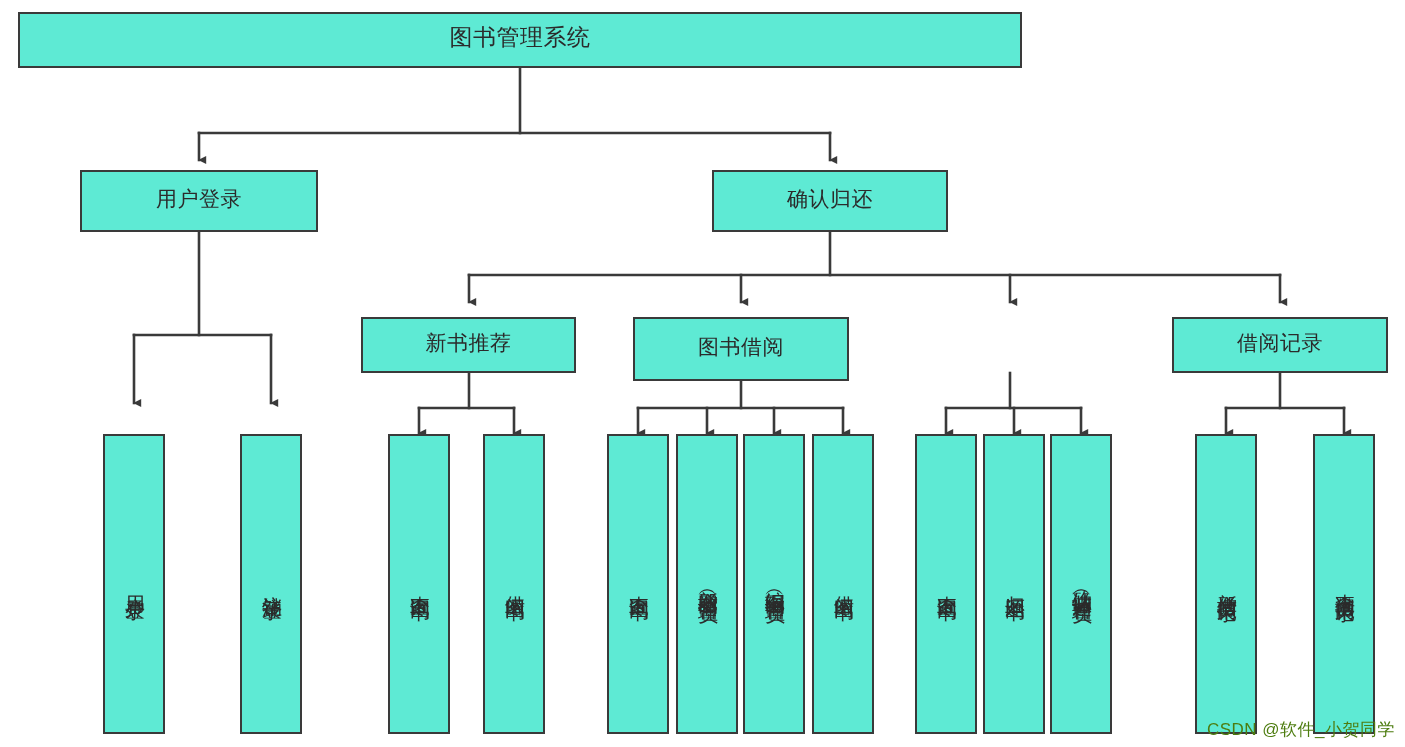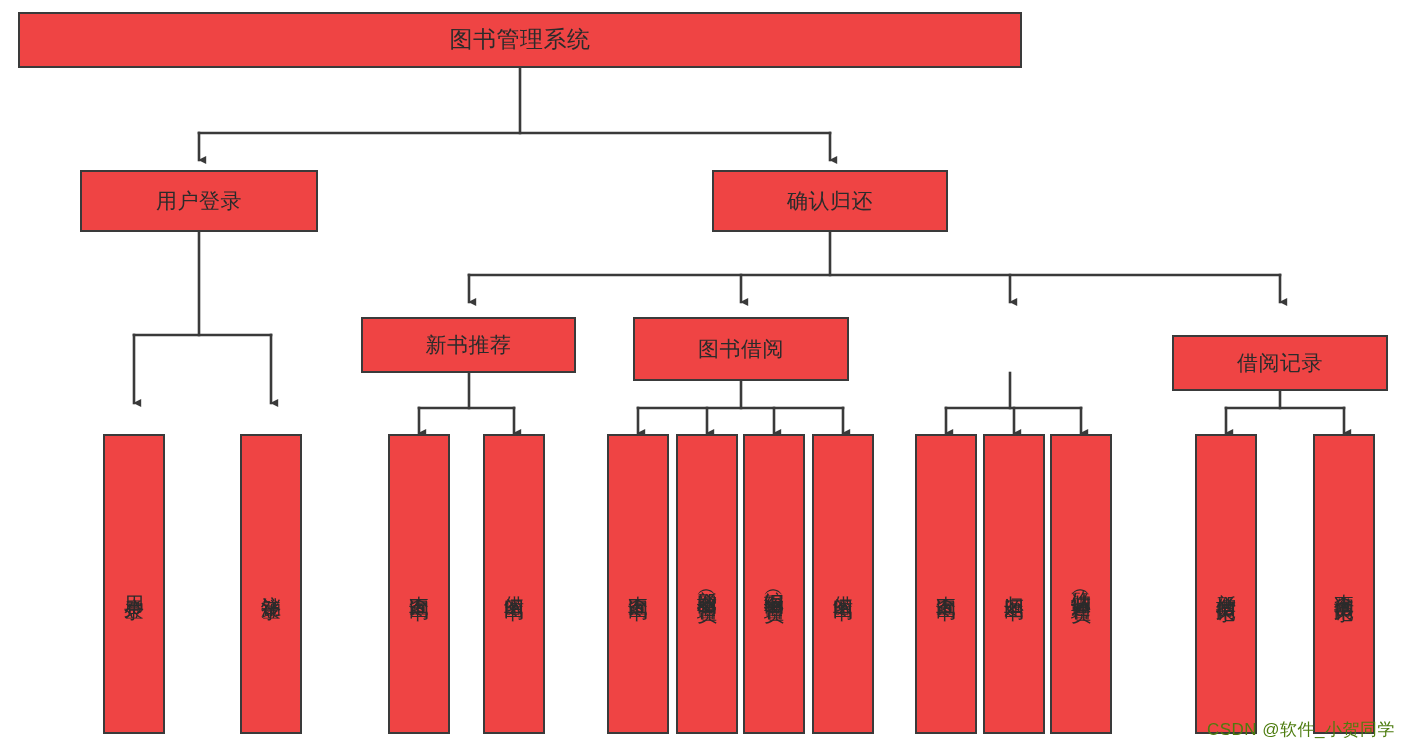--- a/index.html
+++ b/index.html
@@ -8,27 +8,28 @@
     width:1405px;height:747px;
     background:#ffffff;
     font-family:"Liberation Sans","DejaVu Sans",sans-serif;
     overflow:hidden;
     position:relative;
   }
   #diagram-root{position:absolute;left:0;top:0;width:1405px;height:747px;}
   svg.connectors{position:absolute;left:0;top:0;width:1405px;height:747px;pointer-events:none;}
   .node{
     position:absolute;
-    background:#ef4444;
+    background:#5eead4;
     border:2px solid #3a3a3a;
     box-sizing:border-box;
     display:flex;
     align-items:center;
     justify-content:center;
     color:#2b2b2b;
+    font-family:Liberation Mono, monospace;
   }
   .node .label{
     display:block;
     text-align:center;
     line-height:1.12;
     letter-spacing:0.5px;
   }
   .node.horiz .label{font-size:21px;}
   .node.root .label{font-size:23px;}
   .node.vert{align-items:center;justify-content:center;}
@@ -116,21 +117,21 @@
   <div class="node horiz" style="left:712px;top:170px;width:236px;height:62px;">
     <span class="label">确认归还</span>
   </div>
 
   <div class="node horiz" style="left:361px;top:317px;width:215px;height:56px;">
     <span class="label">新书推荐</span>
   </div>
   <div class="node horiz" style="left:633px;top:317px;width:216px;height:64px;">
     <span class="label">图书借阅</span>
   </div>
-  <div class="node horiz" style="left:1172px;top:335px;width:216px;height:56px;">
+  <div class="node horiz" style="left:1172px;top:317px;width:216px;height:56px;">
     <span class="label">借阅记录</span>
   </div>
 
   <div class="node vert" style="left:103px;top:434px;width:62px;height:300px;">
     <span class="label">用户登录</span>
   </div>
   <div class="node vert" style="left:240px;top:434px;width:62px;height:300px;">
     <span class="label">注销登录</span>
   </div>
 

